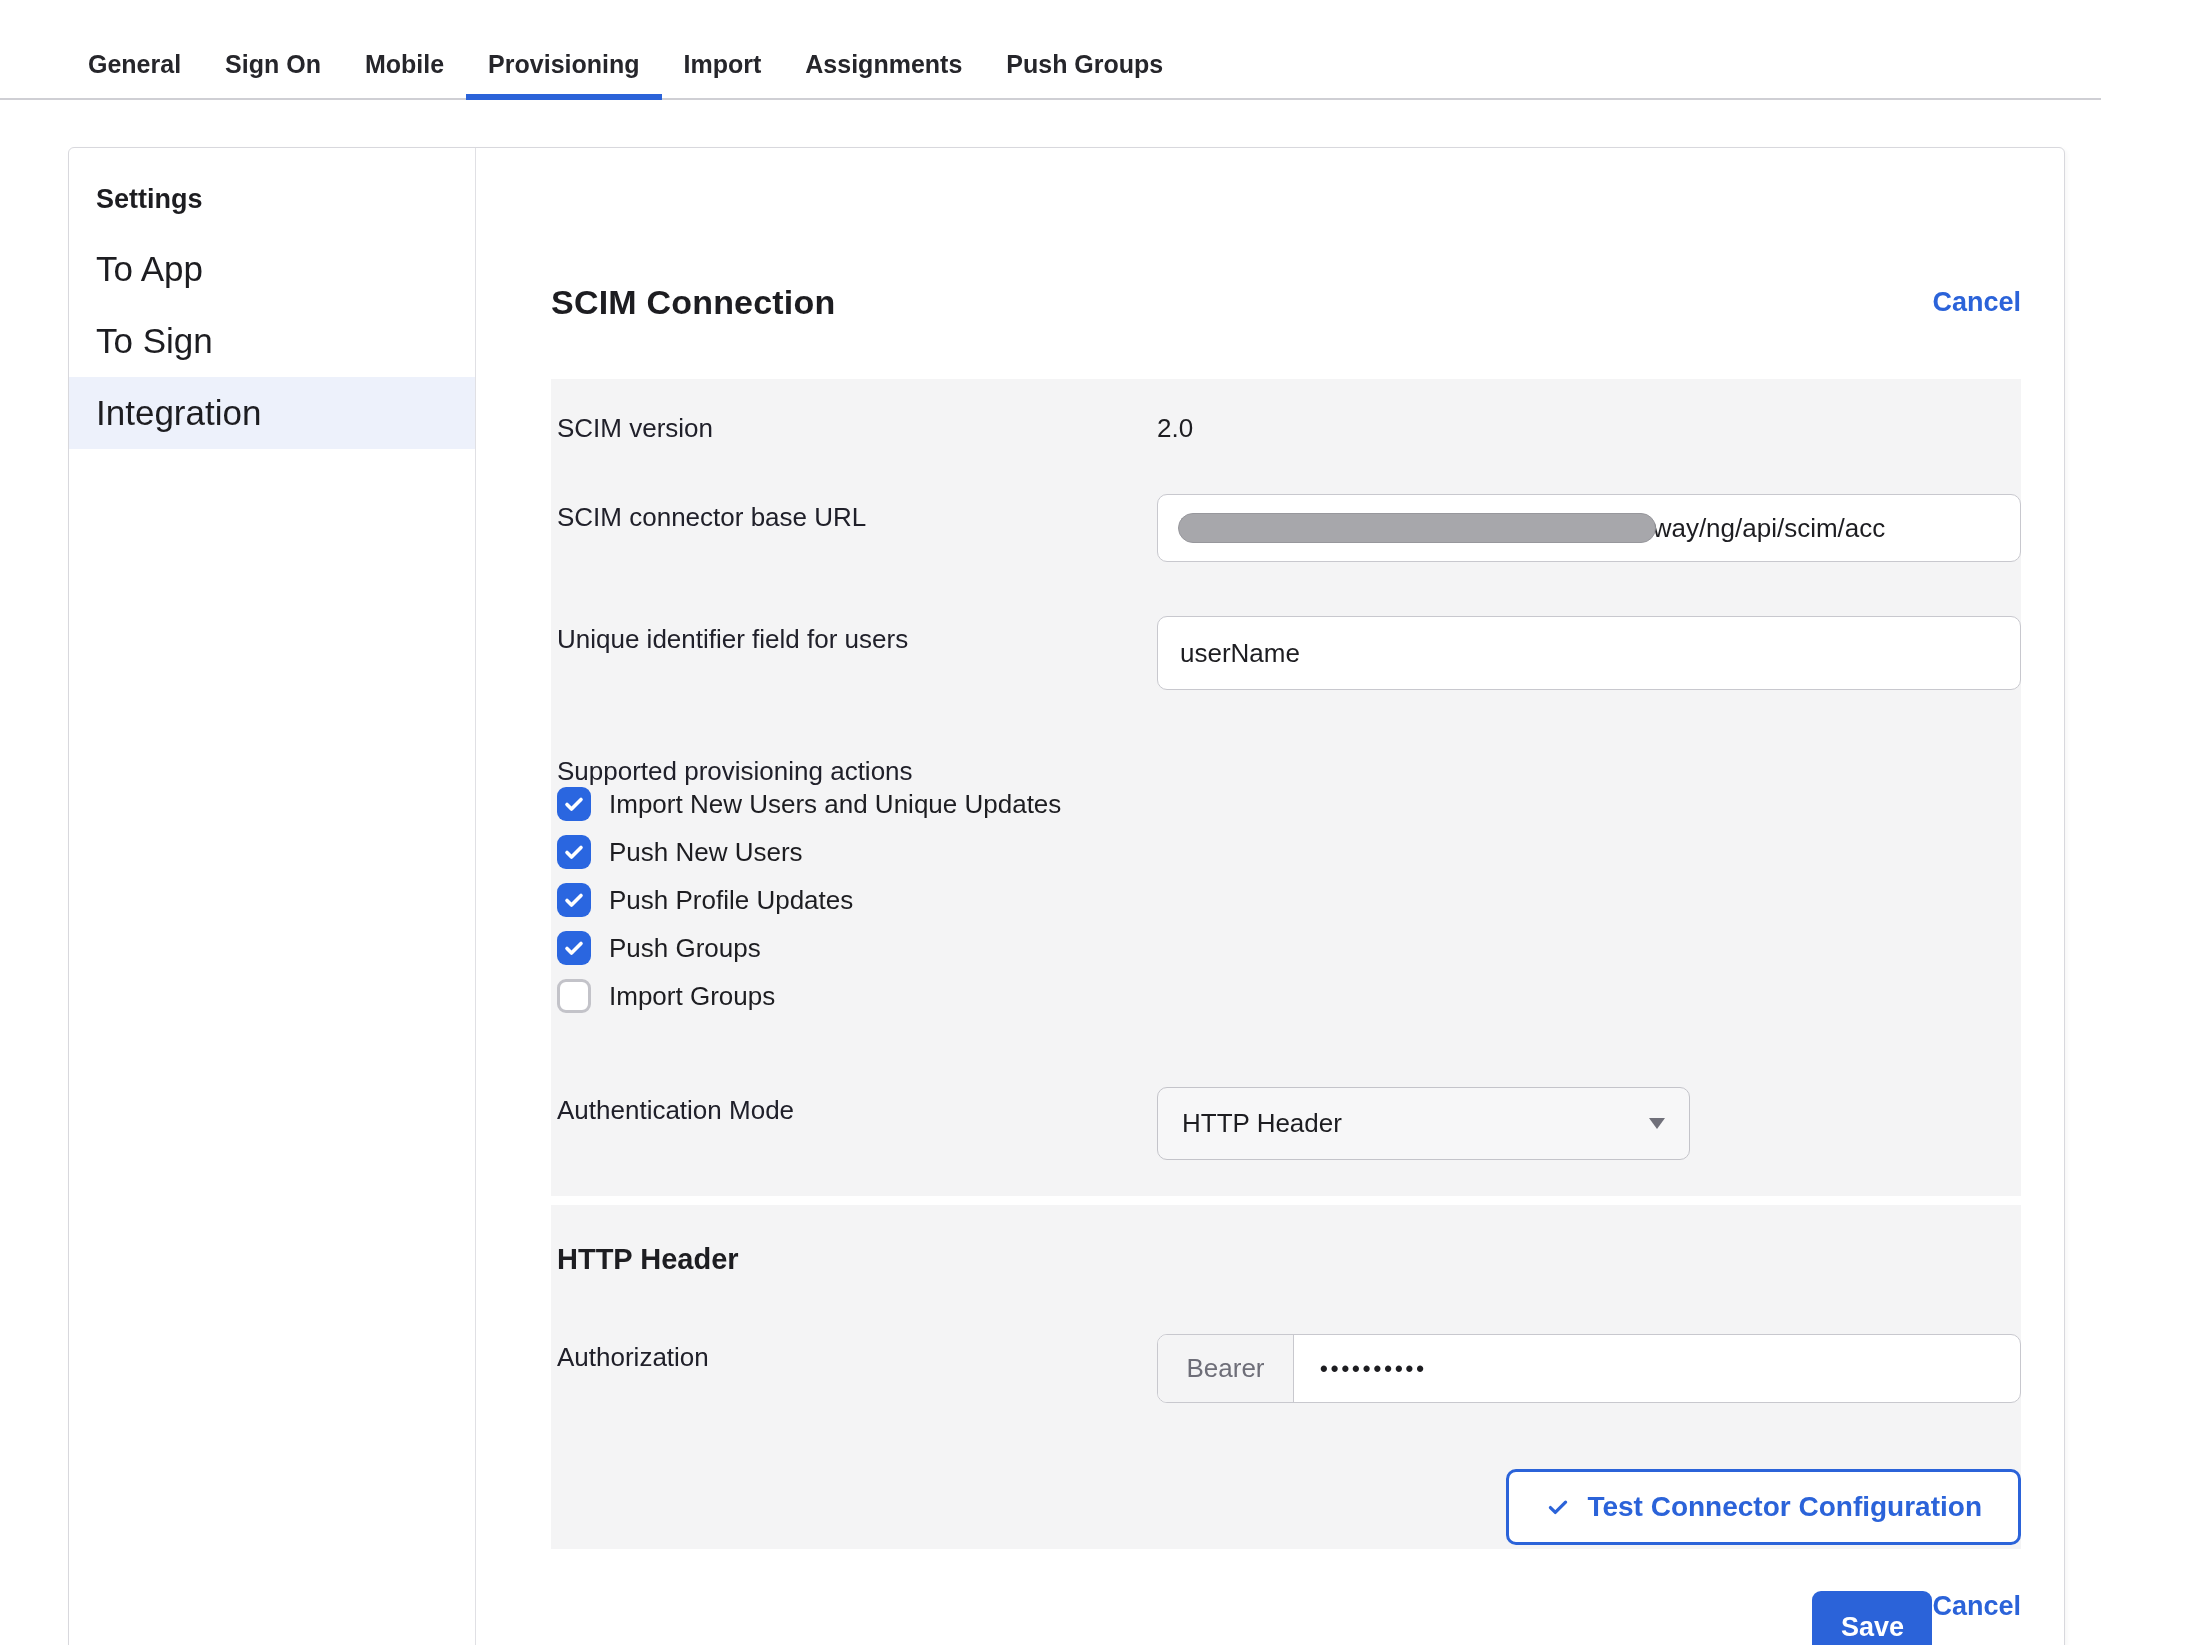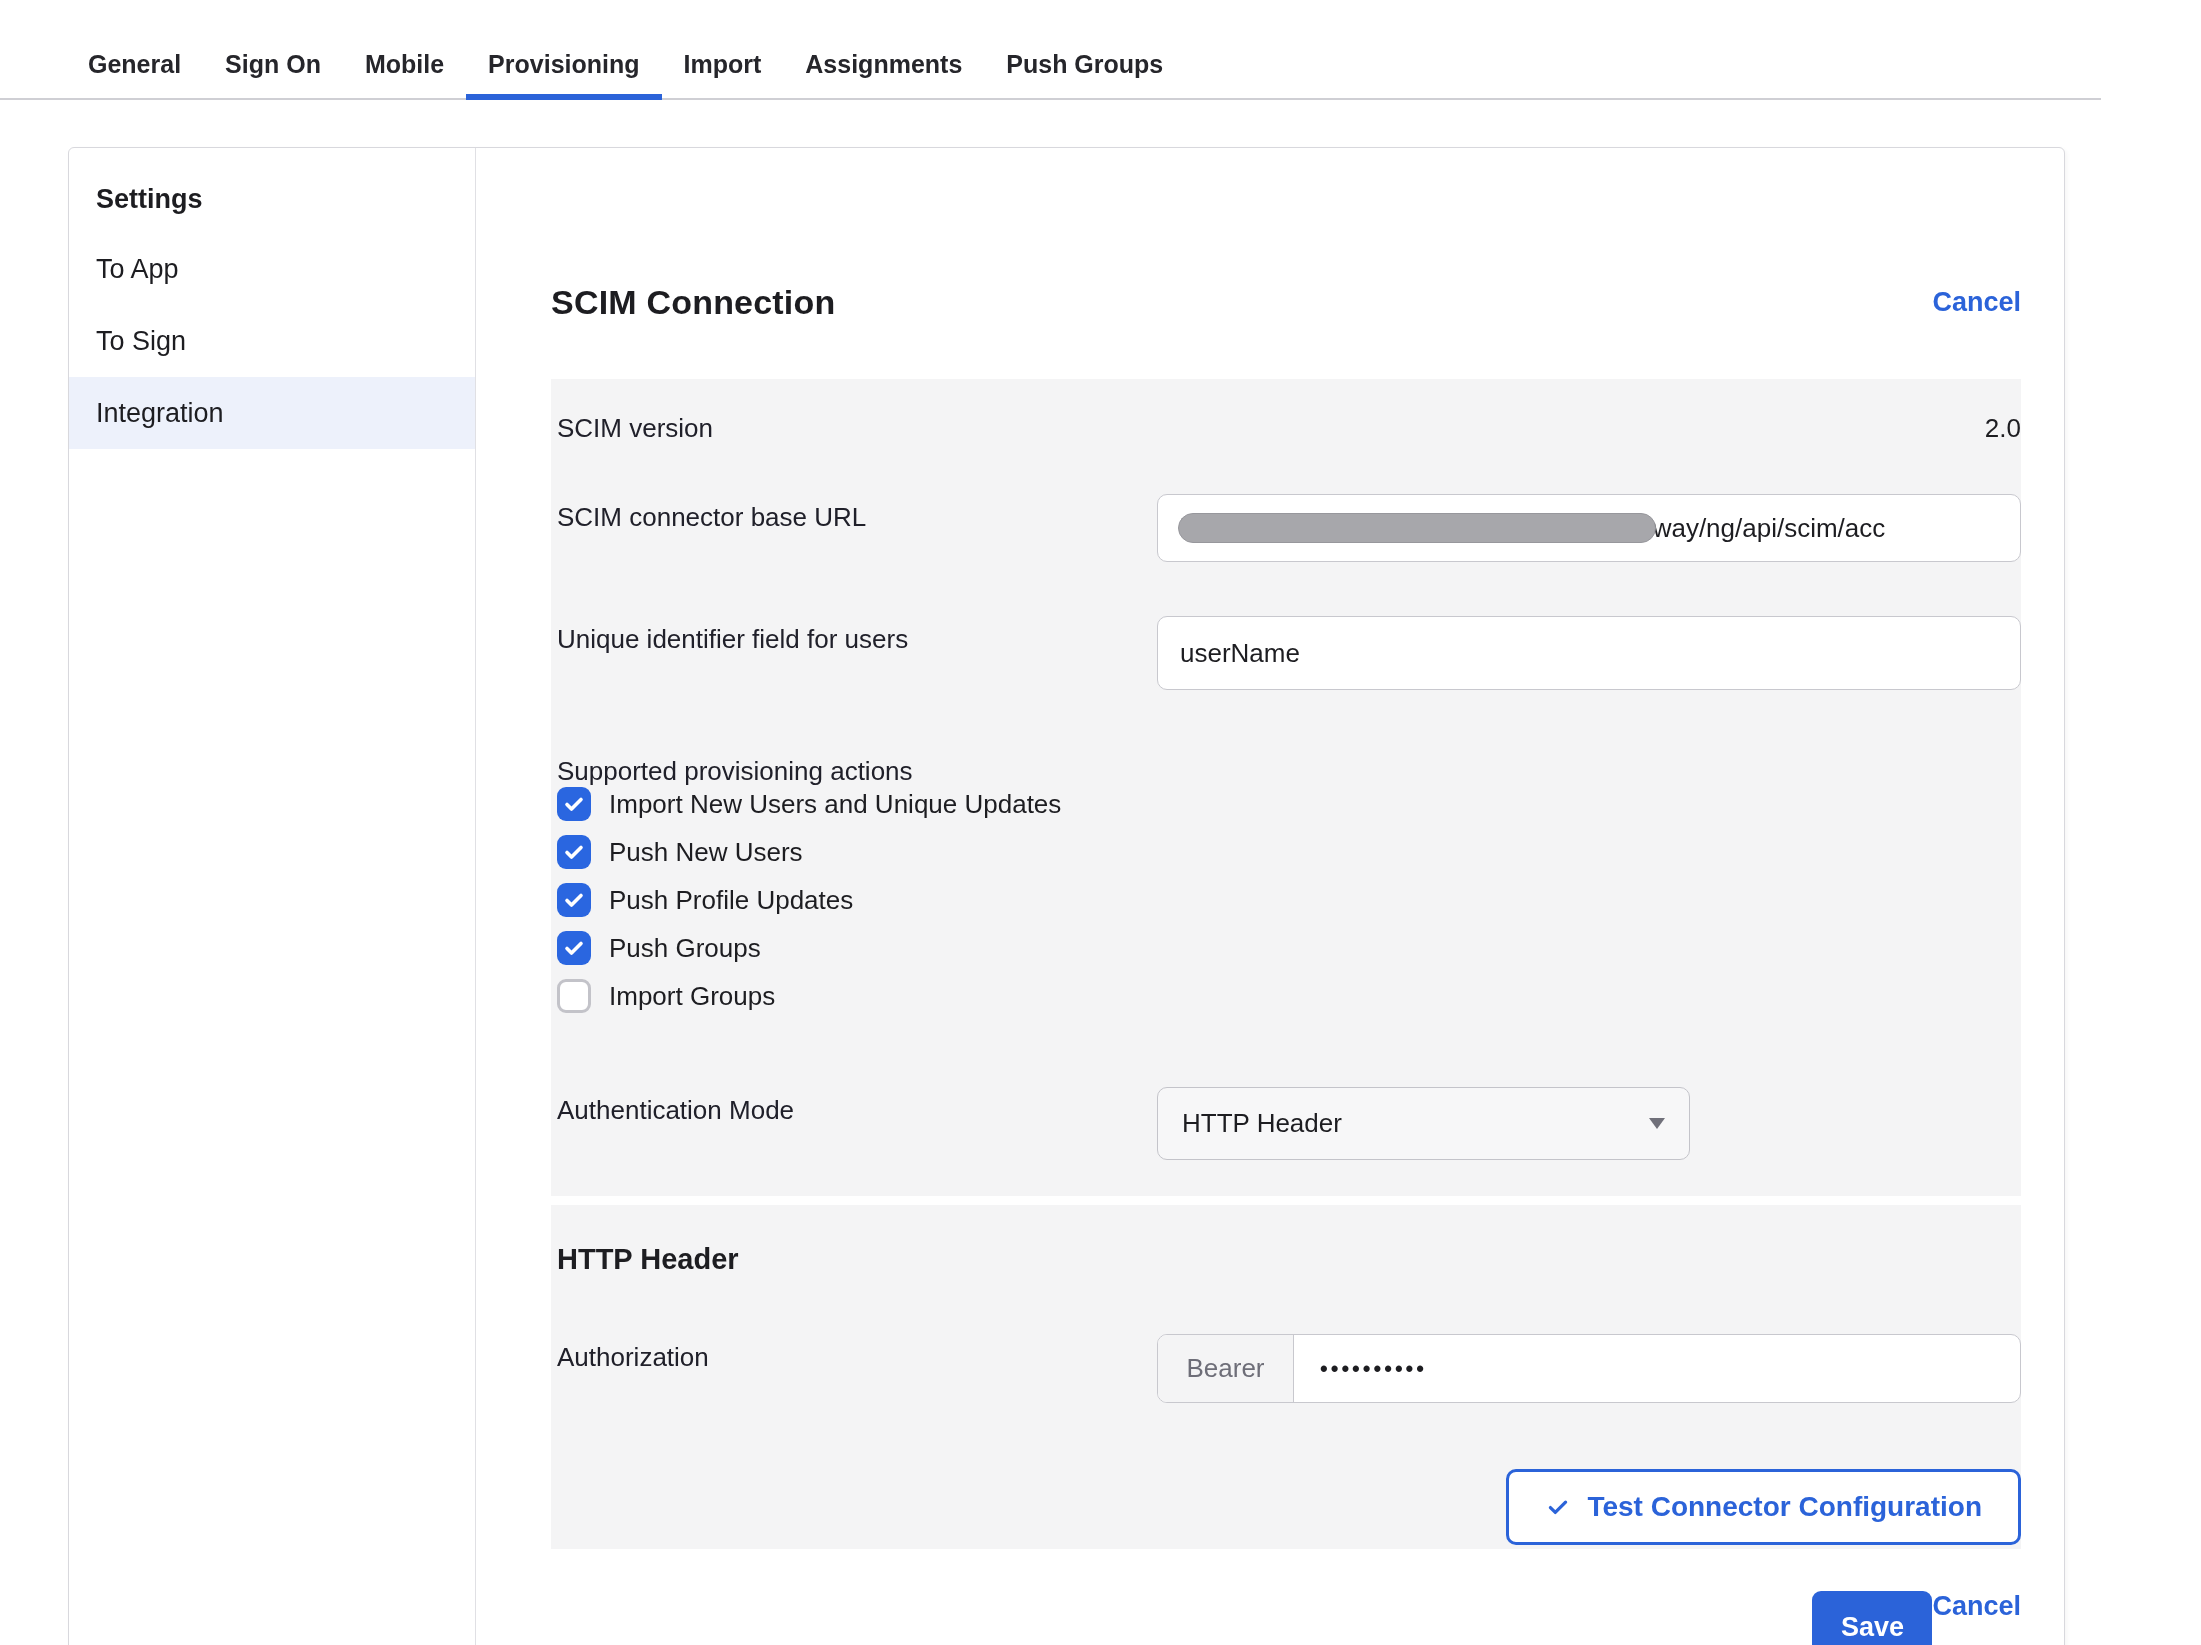--- a/index.html
+++ b/index.html
@@ -16,39 +16,39 @@
 
   
   .card { position: absolute; left: 68px; top: 147px; width: 1997px; height: 1520px;
     background: #fff; border: 1px solid #d8d8dd; border-radius: 6px;
     box-shadow: 2px 2px 4px rgba(0,0,0,0.04); display: flex; }
 
   
   .sidebar { width: 407px; border-right: 1px solid #e0e0e4; padding-top: 22px; flex: none; }
   .side-heading { font-size: 27px; font-weight: 700; padding: 14px 0 14px 27px; margin-bottom: 4px; }
   .side-item { height: 72px; display: flex; align-items: center; padding-left: 27px;
-    font-size: 27px; color: #1d1d21; cursor: pointer; }
+    font-size: 35px; color: #1d1d21; cursor: pointer; }
   .side-item.selected { background: #edf1fb; }
 
   
   .content { flex: 1; padding: 135px 43px 0 75px; }
   .content-header { display: flex; justify-content: space-between; align-items: center;
     margin-bottom: 57px; }
   .page-title { font-size: 34px; font-weight: 700; letter-spacing: 0.2px; }
   .link { color: #2b63d9; font-weight: 700; font-size: 27px; text-decoration: none; cursor: pointer; }
 
   .panel { background: #f4f4f5; }
   .panel1 { padding: 26px 0 36px 0; }
   .panel2 { margin-top: 9px; padding: 38px 0 4px 0; }
 
   .form-row { display: flex; padding-left: 6px; }
   .form-label { width: 600px; flex: none; font-size: 26px; color: #20202a; padding-top: 8px; }
   .form-value { flex: 1; }
 
-  .static-value { font-size: 26px; padding-top: 8px; text-align: right; }
+  .static-value { font-size: 26px; padding-top: 8px; }
 
   .text-input { background: #fff; border: 1px solid #c8c8ce; border-radius: 10px;
     height: 68px; display: flex; align-items: center; padding: 0 22px;
     font-size: 26px; position: relative; overflow: hidden; width: 100%; }
   .url-text { white-space: nowrap; overflow: hidden; }
   .redaction { position: absolute; left: 20px; top: 50%; transform: translateY(-50%);
     width: 478px; height: 30px; background: #a7a7ab; border: 1px solid #97979c;
     border-radius: 15px; }
 
   .row-version { margin-bottom: 50px; }

